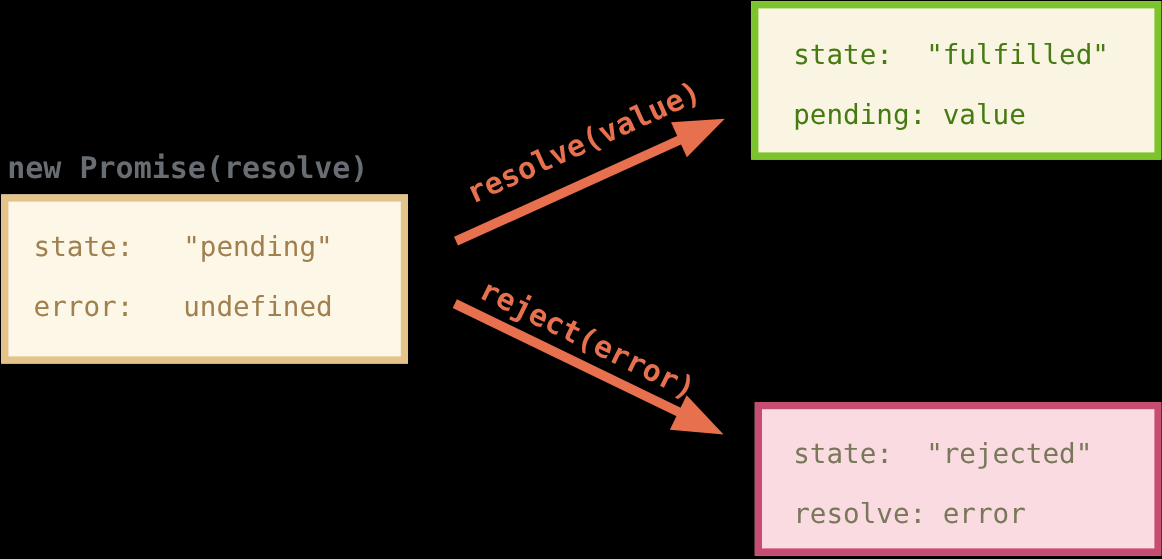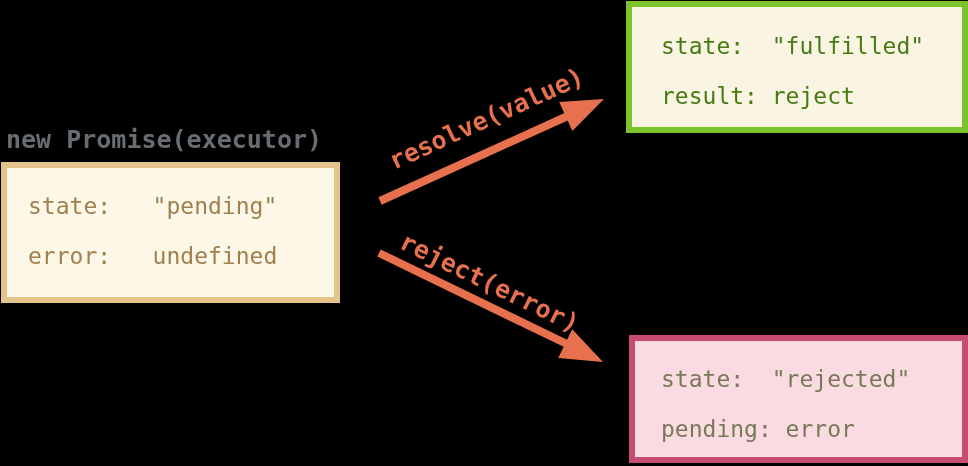--- a/index.html
+++ b/index.html
@@ -89,29 +89,29 @@
     </g>
     <g>
       <line x1="379" y1="253" x2="569" y2="345" stroke="#E7704E" stroke-width="8"></line>
       <polygon points="603,362 558.2,358.1 572.2,329.3" fill="#E7704E"></polygon>
     </g>
   </svg>
 
   <div class="arrow-label resolve-label">resolve(value)</div>
   <div class="arrow-label reject-label">reject(error)</div>
 
-  <div class="constructor-title">new Promise(executor)</div>
+  <div class="constructor-title">new Promise(resolve)</div>
   <div class="box pending-box">
     <div class="line">state:   "pending"</div>
     <div class="line">error:   undefined</div>
   </div>
 
   <div class="box fulfilled-box">
     <div class="line">state:  "fulfilled"</div>
-    <div class="line">result: reject</div>
+    <div class="line">pending: value</div>
   </div>
 
   <div class="box rejected-box">
     <div class="line">state:  "rejected"</div>
-    <div class="line">pending: error</div>
+    <div class="line">resolve: error</div>
   </div>
 
 </div>
 
 </body></html>

